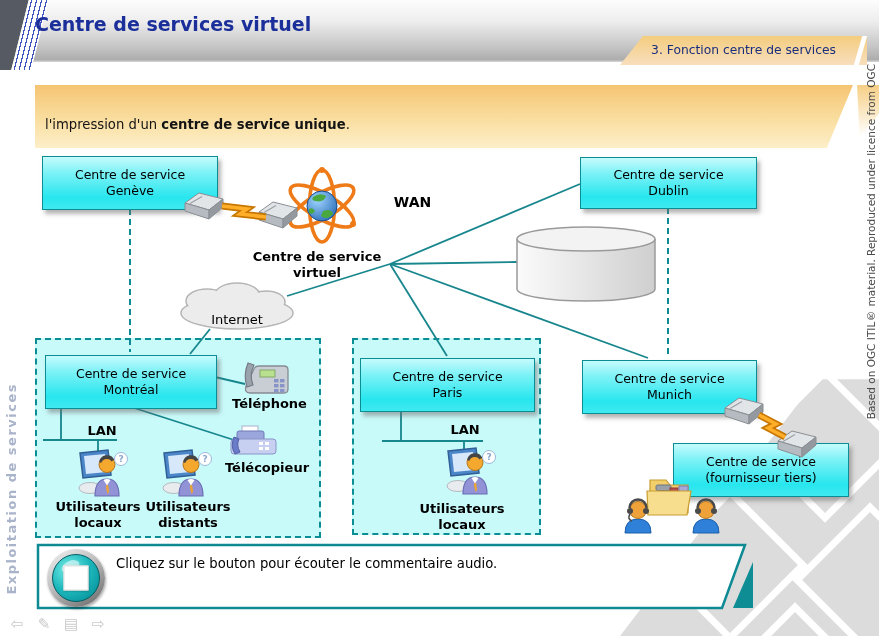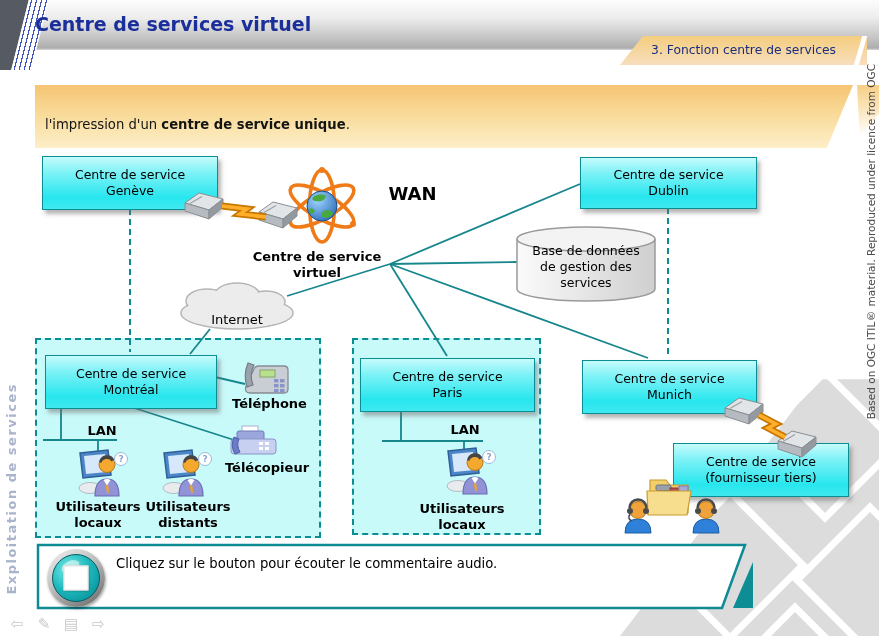--- a/index.html
+++ b/index.html
@@ -1,19 +1,19 @@
 <!DOCTYPE html>
 <html><head>
 <meta charset="utf-8">
 <style>
   html,body{margin:0;padding:0;background:#fff;}
   .slide{position:relative;width:879px;height:636px;overflow:hidden;background:#fff;
          font-family:"DejaVu Sans","Liberation Sans",sans-serif;color:#000;}
   
-  .header{position:absolute;left:0;top:0;width:879px;height:50px;
+  .header{position:absolute;left:0;top:0;width:879px;height:62px;
           background:linear-gradient(180deg,#fdfdfd 0%,#ededed 35%,#c2c2c2 78%,#adadad 96%,#d8d8d8 100%);}
   .corner-dark{position:absolute;left:-14px;top:0;width:34px;height:70px;background:#565b63;transform:skewX(-14deg);}
   .corner-stripes{position:absolute;left:20px;top:0;width:20px;height:70px;transform:skewX(-14deg);
           background:repeating-linear-gradient(90deg,#ffffff 0 2.2px,#4055c0 2.2px 3.6px,#ffffff 3.6px 5px);}
   .title{position:absolute;left:35px;top:13px;font-size:19px;font-weight:bold;color:#1b2f9b;}
   .tab{position:absolute;left:620px;top:36px;width:247px;height:29px;
        background:linear-gradient(180deg,#f4cd7e 0%,#f8debe 100%);
        clip-path:polygon(23px 0,100% 0,100% 100%,0 100%);
        font-size:12.3px;font-weight:normal;color:#1a2e7e;line-height:29px;text-align:center;}
   .tab-slash{position:absolute;left:858px;top:36px;width:5px;height:29px;background:#fff;transform:skewX(-16deg);}
@@ -209,27 +209,24 @@
 Dublin</div>
   <div class="node" style="left:45px;top:355px;width:170px;height:52px;">Centre de service
 Montréal</div>
   <div class="node" style="left:360px;top:358px;width:173px;height:52px;">Centre de service
 Paris</div>
   <div class="node" style="left:582px;top:360px;width:173px;height:52px;">Centre de service
 Munich</div>
   <div class="node" style="left:673px;top:443px;width:174px;height:52px;">Centre de service
 (fournisseur tiers)</div>
 
-  <div class="lbl b" style="left:385px;top:186px;width:55px;font-size:18px;">WAN</div>
+  <div class="lbl b" style="left:385px;top:194px;width:55px;font-size:14px;">WAN</div>
   <div class="lbl b" style="left:237px;top:249px;width:160px;">Centre de service
 virtuel</div>
   <div class="lbl" style="left:181px;top:312px;width:112px;">Internet</div>
-  <div class="lbl" style="left:519px;top:243px;width:134px;font-size:12.5px;">Base de données
-de gestion des
-services</div>
   <div class="lbl b" style="left:78px;top:423px;width:48px;">LAN</div>
   <div class="lbl b" style="left:441px;top:422px;width:48px;">LAN</div>
   <div class="lbl b" style="left:222px;top:396px;width:95px;">Téléphone</div>
   <div class="lbl b" style="left:217px;top:460px;width:100px;">Télécopieur</div>
   <div class="lbl b" style="left:52px;top:499px;width:92px;">Utilisateurs
 locaux</div>
   <div class="lbl b" style="left:142px;top:499px;width:92px;">Utilisateurs
 distants</div>
   <div class="lbl b" style="left:416px;top:501px;width:92px;">Utilisateurs
 locaux</div>

